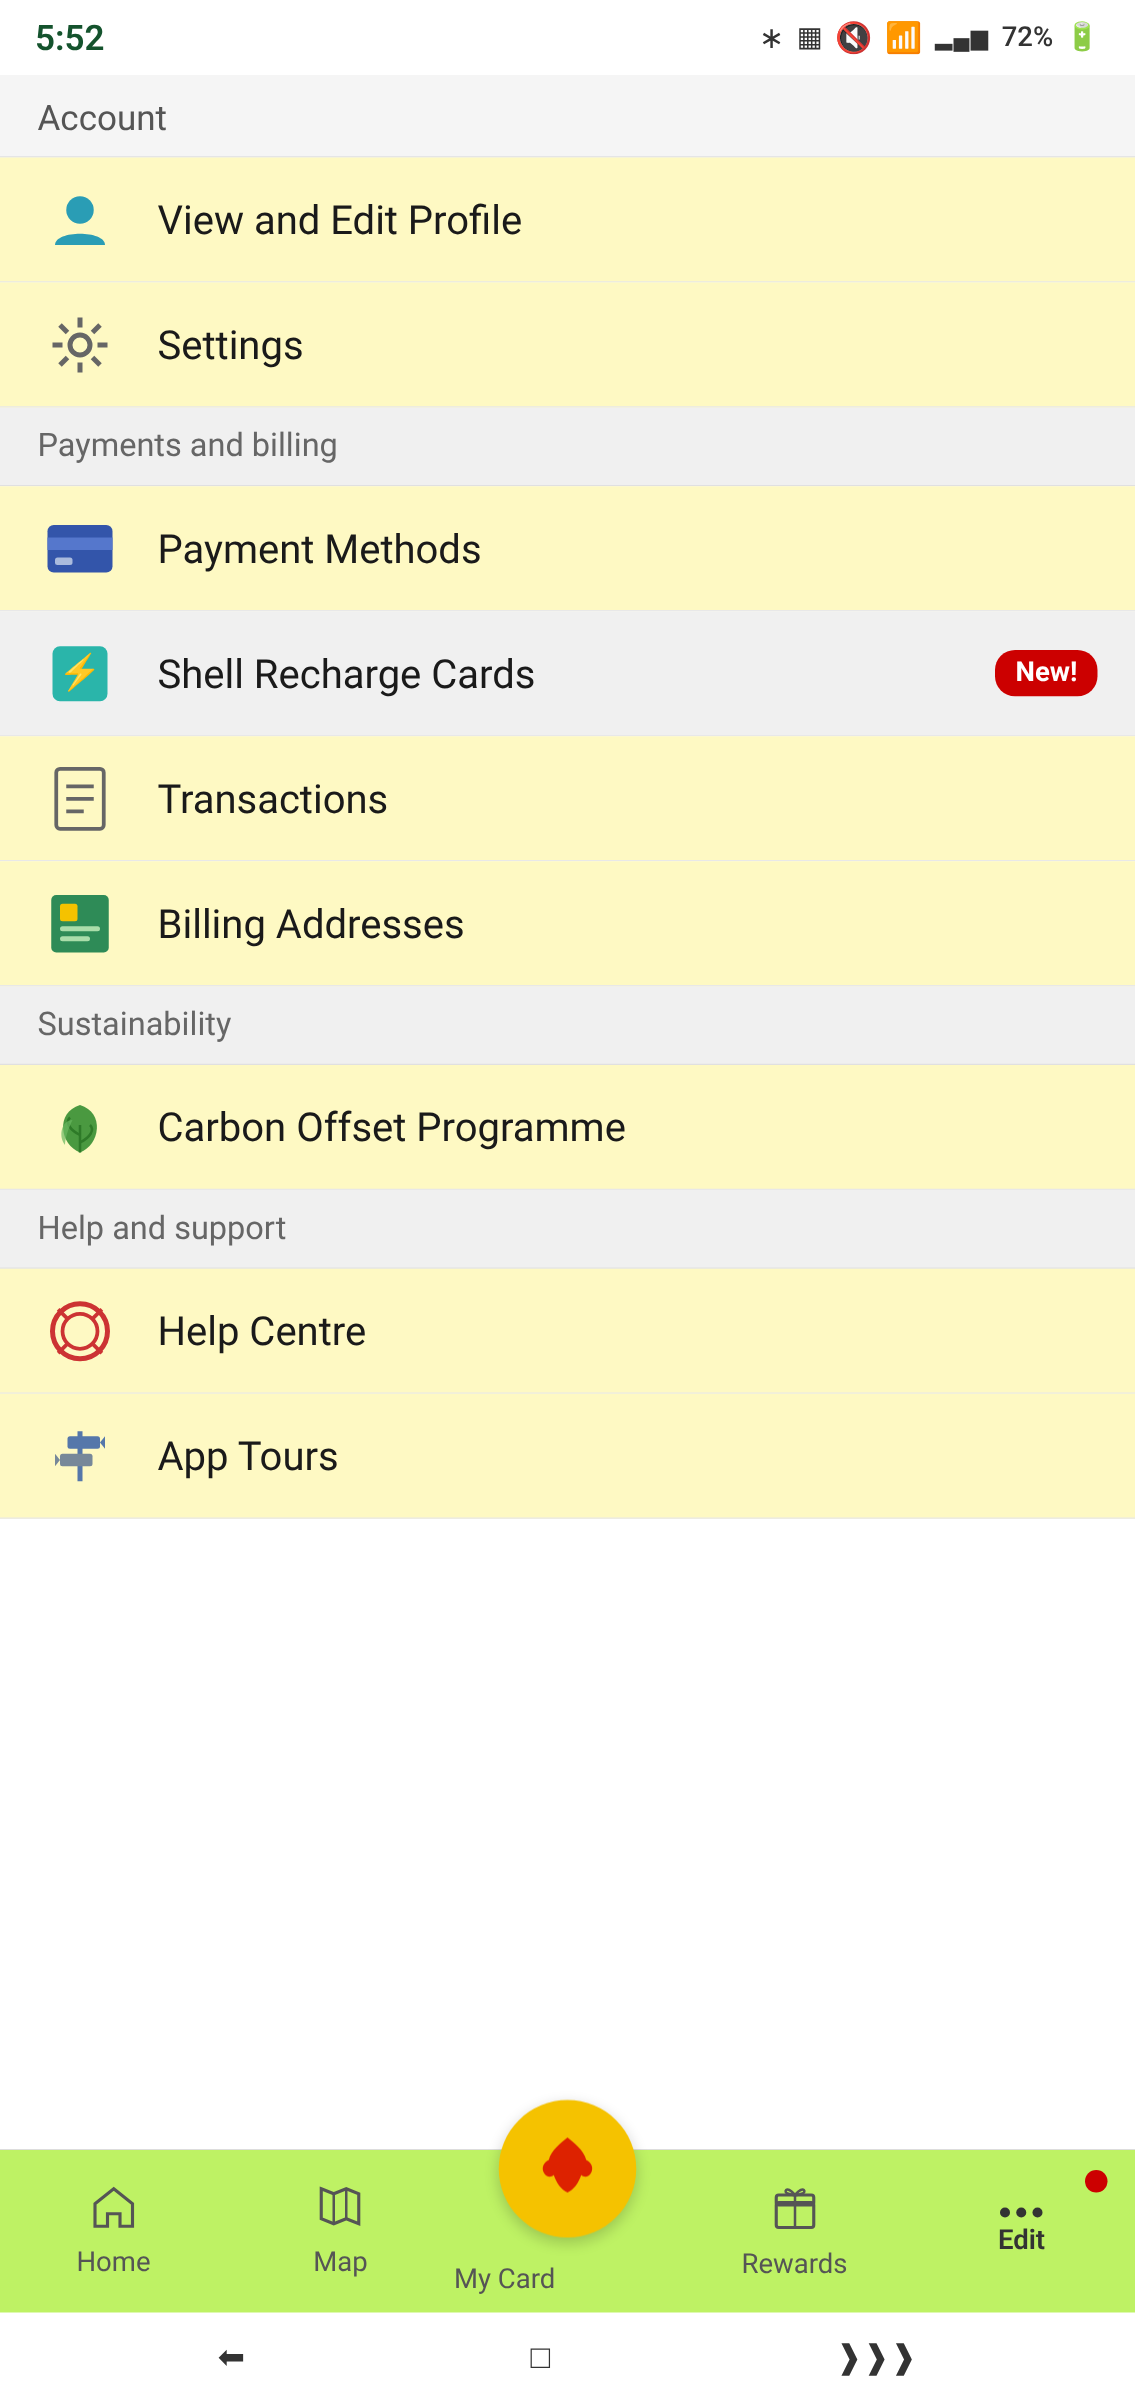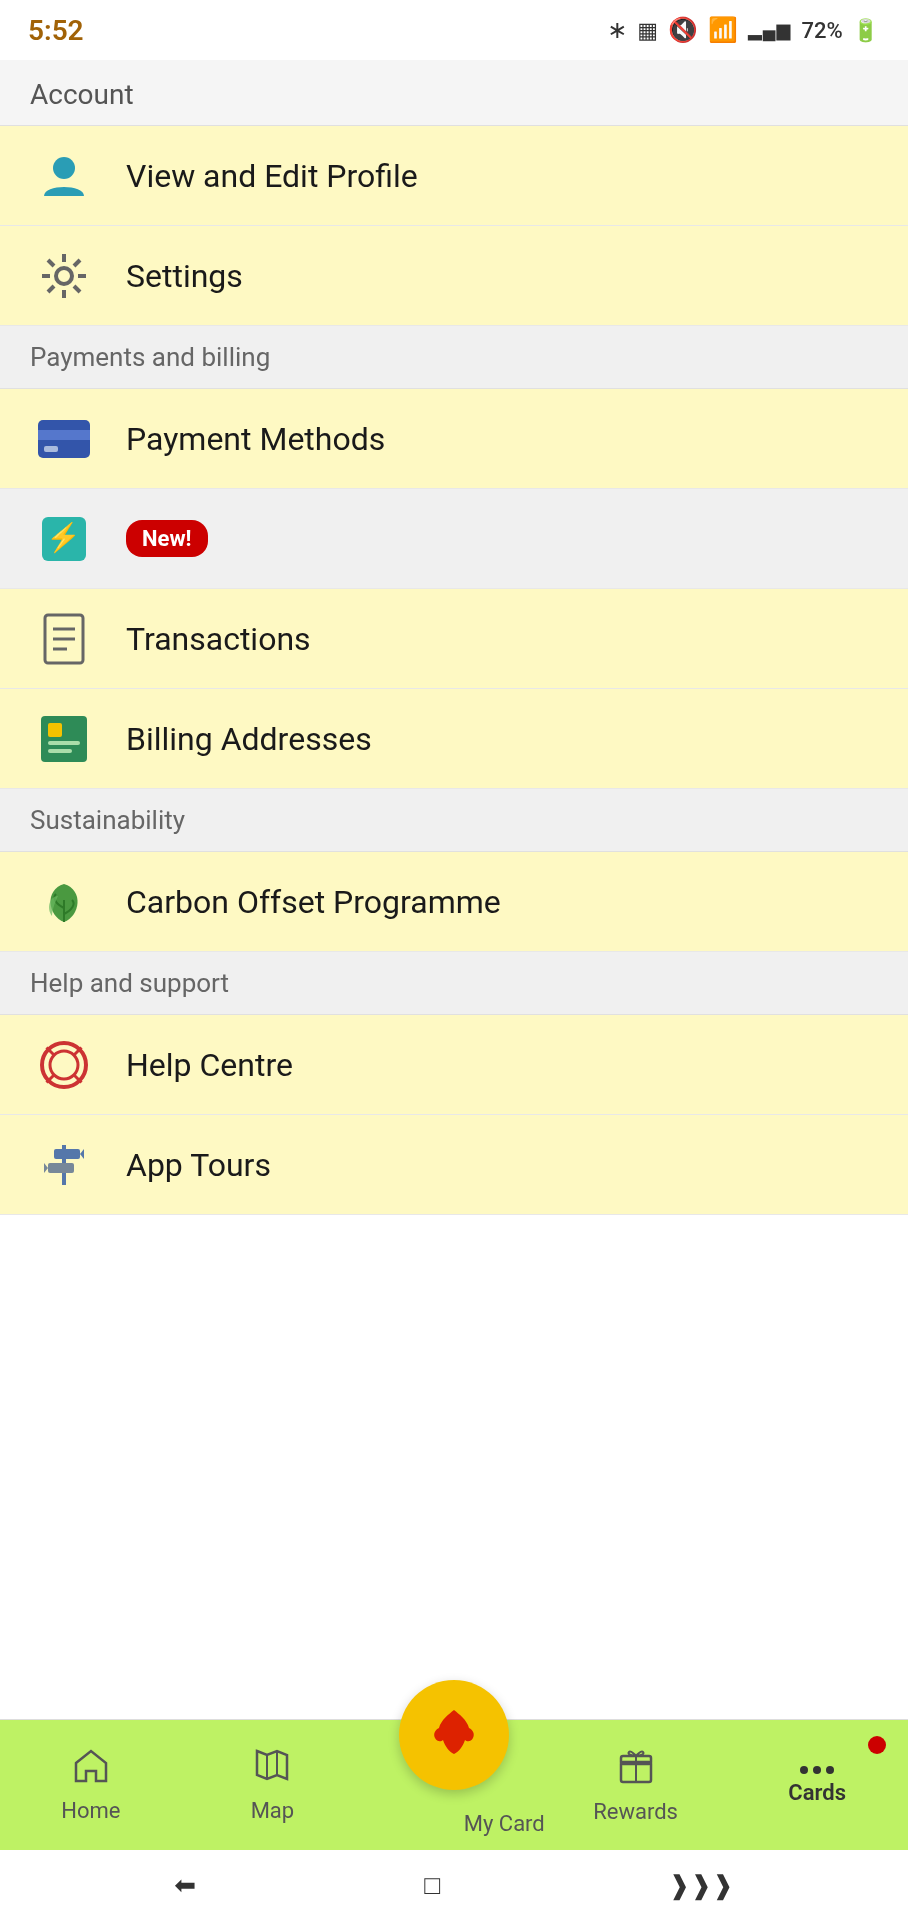--- a/index.html
+++ b/index.html
@@ -21,21 +21,21 @@
       background: #ffffff;
       display: flex;
       align-items: center;
       justify-content: space-between;
       padding: 0 28px;
       position: relative;
     }
     .status-time {
       font-size: 28px;
       font-weight: 600;
-      color: #a16207;
+      color: #14532d;
     }
     .status-icons {
       display: flex;
       align-items: center;
       gap: 10px;
     }
     .status-icons span {
       font-size: 22px;
       color: #333;
     }
@@ -184,21 +184,21 @@
       top: -40px;
       left: 50%;
       transform: translateX(-50%);
       box-shadow: 0 4px 12px rgba(0,0,0,0.2);
     }
     .nav-center-wrapper {
       flex: 1;
       position: relative;
       display: flex;
       align-items: flex-end;
-      justify-content: flex-end;
+      justify-content: flex-start;
       padding-bottom: 14px;
     }
     .notification-dot {
       width: 18px;
       height: 18px;
       background: #cc0000;
       border-radius: 50%;
       position: absolute;
       top: 16px;
       right: 22px;
@@ -303,20 +303,21 @@
   <span class="menu-item-label">Payment Methods</span>
 </div>
 
 <div class="menu-item highlighted">
   <div class="menu-item-icon icon-recharge">
     <svg width="52" height="52" viewBox="0 0 52 52" fill="none">
       <rect x="4" y="4" width="44" height="44" rx="6" fill="#2ab5aa"></rect>
       <text x="26" y="34" text-anchor="middle" font-size="28" fill="white" font-weight="bold">⚡</text>
     </svg>
   </div>
+  <span class="menu-item-label">Shell Recharge Cards</span>
   <span class="new-badge">New!</span>
 </div>
 
 <div class="menu-item">
   <div class="menu-item-icon icon-transactions">
     <svg width="50" height="52" viewBox="0 0 50 52" fill="none">
       <rect x="6" y="2" width="38" height="48" rx="3" stroke="#666" stroke-width="3" fill="none"></rect>
       <line x1="14" y1="16" x2="36" y2="16" stroke="#666" stroke-width="3"></line>
       <line x1="14" y1="26" x2="36" y2="26" stroke="#666" stroke-width="3"></line>
       <line x1="14" y1="36" x2="28" y2="36" stroke="#666" stroke-width="3"></line>
@@ -441,21 +442,21 @@
       <span class="nav-item-label">Rewards</span>
     </div>
 
     <div class="nav-item active" style="position:relative;">
       <div class="notification-dot"></div>
       <div class="nav-dots-icon">
         <div class="nav-dot"></div>
         <div class="nav-dot"></div>
         <div class="nav-dot"></div>
       </div>
-      <span class="nav-item-label">Cards</span>
+      <span class="nav-item-label">Edit</span>
     </div>
 
   </div>
 
   <div class="system-nav">
     <span class="sys-btn">⬅</span>
     <span class="sys-btn">□</span>
     <span class="sys-btn">❱❱❱</span>
   </div>
 </div>

